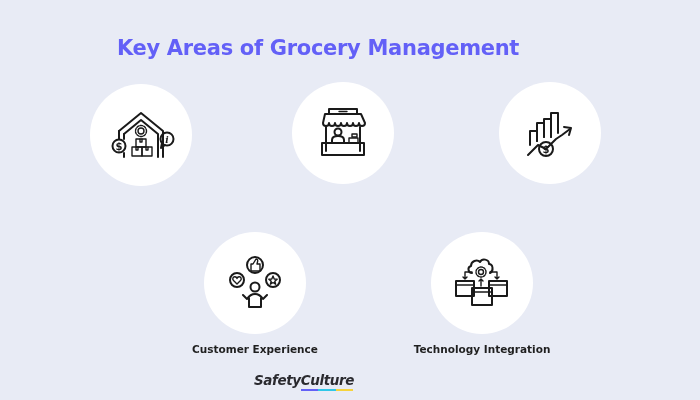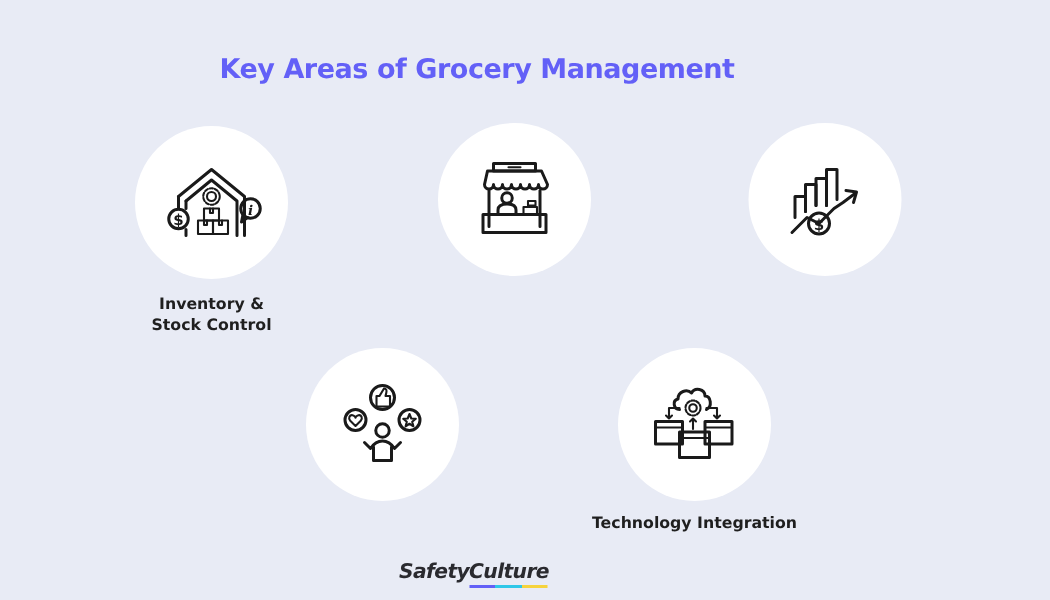--- a/index.html
+++ b/index.html
@@ -10,21 +10,21 @@
     position: relative;
   }
   .title {
     position: absolute;
     top: 36px;
     left: 0;
     width: 636px;
     text-align: center;
     font-family: "DejaVu Sans", sans-serif;
     font-weight: bold;
-    font-size: 18px;
+    font-size: 21px;
     letter-spacing: -0.3px;
     color: #6360f7;
   }
   .item { position: absolute; width: 200px; text-align: center; }
   .circle {
     width: 102px; height: 102px; border-radius: 50%;
     background: #ffffff;
     margin: 0 auto;
     display: flex; align-items: center; justify-content: center;
   }
@@ -35,29 +35,29 @@
     font-weight: bold;
     font-size: 10.5px;
     line-height: 14px;
     color: #1f1f1f;
     white-space: pre-line;
   }
   #item-1 { left: 41px; top: 84px; }
   #item-2 { left: 243px; top: 82px; }
   #item-3 { left: 450px; top: 82px; }
   #item-4 { left: 155px; top: 232px; }
-  #item-5 { left: 363px; top: 232px; }
+  #item-5 { left: 382px; top: 232px; }
   #item-1 .label { margin-top: 10px; }
   #item-2 .label { margin-top: 10px; }
   #item-3 .label { margin-top: 8px; }
   #item-4 .label { margin-top: 8px; }
   #item-5 .label { margin-top: 8px; }
   .logo {
     position: absolute;
-    top: 370px; left: 16px; width: 600px;
+    top: 370px; left: 4px; width: 600px;
     text-align: center;
   }
   .logo-text {
     display: inline-block;
     font-family: "DejaVu Sans", sans-serif;
     font-weight: bold;
     font-style: italic;
     font-size: 13.5px;
     color: #2a2a2f;
     letter-spacing: -0.4px;
@@ -99,22 +99,20 @@
       <path class="t" d="M33 38 v3 h2 v-3 M29 46 v3 h2 v-3 M39 46 v3 h2 v-3"></path>
 
       <circle class="s" cx="12" cy="45" r="6.5"></circle>
       <text x="12" y="49" text-anchor="middle" font-size="10" font-family="DejaVu Sans, sans-serif" font-weight="bold" fill="#1a1a1a">$</text>
 
       <circle class="s" cx="60" cy="38" r="6.5"></circle>
       <path class="s" d="M55 42 L54 47 L58 44"></path>
       <text x="60" y="42" text-anchor="middle" font-size="9" font-family="DejaVu Serif, serif" font-style="italic" font-weight="bold" fill="#1a1a1a">i</text>
     </svg>
   </div>
-  <div class="label">Inventory &amp;
-Stock Control</div>
 </div>
 
 <div class="item" id="item-2">
   <div class="circle">
     <svg viewBox="0 0 68 68">
       <rect class="s" x="20" y="10" width="28" height="5"></rect>
       <path class="t" d="M30 12.5 h8"></path>
       <path class="s" d="M16 15 H52 L56 24 C56 28 50 28 50 24 C50 28 44 28 44 24 C44 28 38 28 38 24 C38 28 32 28 32 24 C32 28 26 28 26 24 C26 28 20 28 20 24 C20 28 14 28 14 24 L16 15 Z"></path>
       <path class="s" d="M17 28 V52 M51 28 V52"></path>
       <path class="s" d="M13 44 H55 V56 H13 Z"></path>
@@ -148,20 +146,21 @@
       <path class="t" d="M30 22 V15 H32 L35 10 C36.5 10 37 11 36.5 13 L36 15 H39 V22 Z"></path>
       <circle class="s" cx="16" cy="31" r="7"></circle>
       <path class="t" d="M16 35 L12.5 31.5 C11 30 12 27.5 14 27.8 C15 28 16 29 16 29.5 C16 29 17 28 18 27.8 C20 27.5 21 30 19.5 31.5 Z"></path>
       <circle class="s" cx="52" cy="31" r="7"></circle>
       <path class="t" d="M52 27 L53.2 30 L56.2 30.2 L53.8 32.2 L54.6 35.2 L52 33.5 L49.4 35.2 L50.2 32.2 L47.8 30.2 L50.8 30 Z"></path>
       <circle class="s" cx="34" cy="38" r="4.5"></circle>
       <path class="s" d="M22 46 L26 50 C28 47 30 45 34 45 C38 45 40 47 42 50 L46 46"></path>
       <path class="s" d="M28 49 V58 H40 V49"></path>
     </svg>
   </div>
+  <div class="label">Customer Experience</div>
 </div>
 
 <div class="item" id="item-5">
   <div class="circle">
     <svg viewBox="0 0 68 68">
       <path class="s" d="M24 24 C20 24 19 18 23 17 C23 12 29 10 32 13 C34 9 41 10 41 15 C45 15 46 22 42 24"></path>
       <circle class="t" cx="33" cy="23" r="2.5"></circle>
       <circle class="t" cx="33" cy="23" r="5" stroke-dasharray="2 1.2"></circle>
       <path class="t" d="M33 30 V37 M31 32 L33 30 L35 32"></path>
       <path class="t" d="M24 23 H17 V30 M15 28 L17 30 L19 28"></path>

